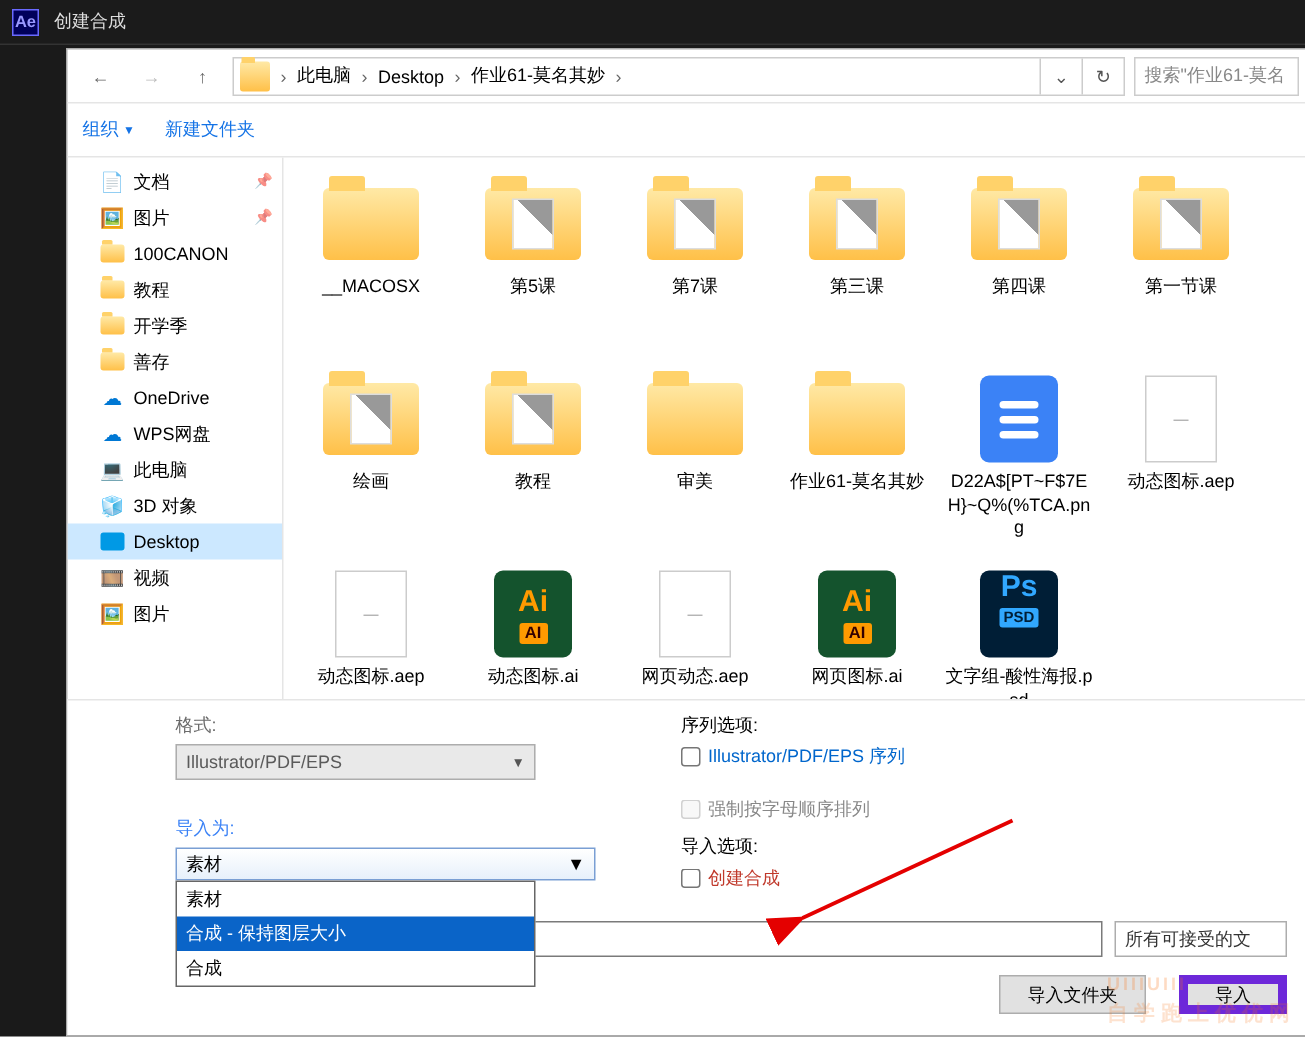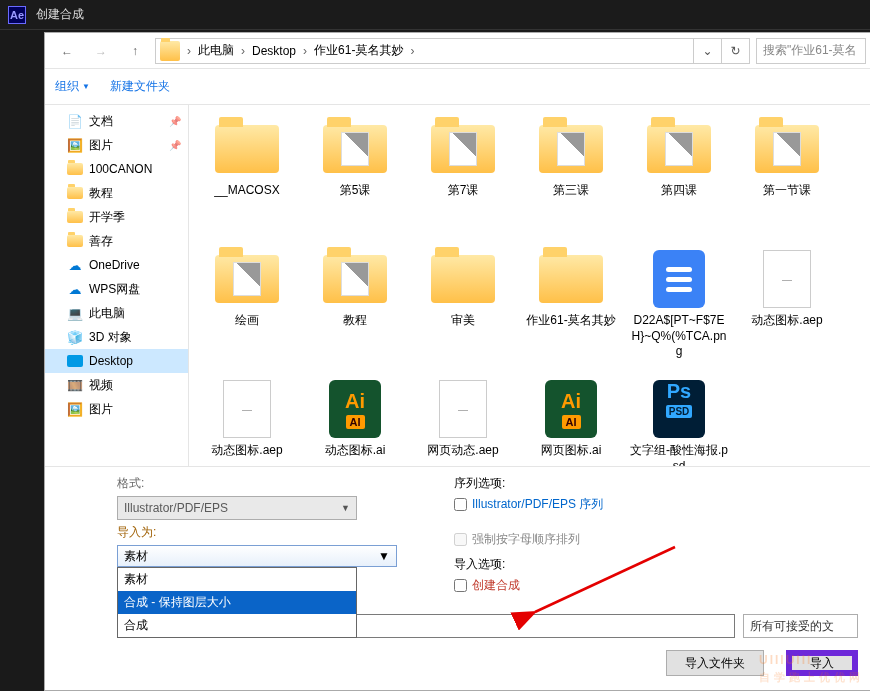--- a/index.html
+++ b/index.html
@@ -69,21 +69,21 @@
 .fn-row { display:flex; align-items:center; gap:8px; }
 .fn-input-box { border:1px solid #7a7a7a; height:24px; padding:0 6px; display:flex; align-items:center; }
 .fn-combo { border:1px solid #adadad; height:24px; padding:0 6px; display:flex; align-items:center; justify-content:space-between; color:#333; }
 
 .btn-row { display:flex; justify-content:flex-end; gap:22px; margin-top:6px; }
 .btn { height:26px; padding:0 18px; border:1px solid #adadad; background:#e1e1e1; display:flex; align-items:center; }
 .btn.prim { border:6px solid #6d28d9; background:#e1e1e1; }
 
 .arrow { position:absolute; pointer-events:none; }
 .watermark { position:absolute; right:6px; bottom:6px; color:#f97316; opacity:.25; font-size:24px; font-weight:bold; letter-spacing:2px; font-family:Arial; }
-.watermark .sub { display:block; font-size:11px; letter-spacing:4px; opacity:.8; }
+.watermark .sub { display:block; font-size:14px; letter-spacing:4px; opacity:.8; }
 </style>
 </head>
 <body>
 
 <div class="ae-bar">
   <div class="ae-logo">Ae</div>
   <span>创建合成</span>
 </div>
 
 <div class="dialog">
@@ -298,21 +298,21 @@
   </div>
 
   <div class="bottom">
     <div class="cols">
       <div class="col" style="margin-left:56px">
         <span class="lbl">格式:</span>
         <div class="combo" style="width:240px">
           <span>Illustrator/PDF/EPS</span>
             <span class="dd">▼</span>
         </div>
-        <span class="lbl" style="color:#a16207;margin-top:0">导入为:</span>
+        <span class="lbl" style="color:#3b82f6;margin-top:20px">导入为:</span>
         <div class="importas-wrap">
           <div class="importas-sel">
             <span>素材</span>
               <span class="dd">▼</span>
           </div>
           <div class="drop-list" id="droplist">
               <div>素材</div>
               <div class="hl">合成 - 保持图层大小</div>
               <div>合成</div>
             </div>

